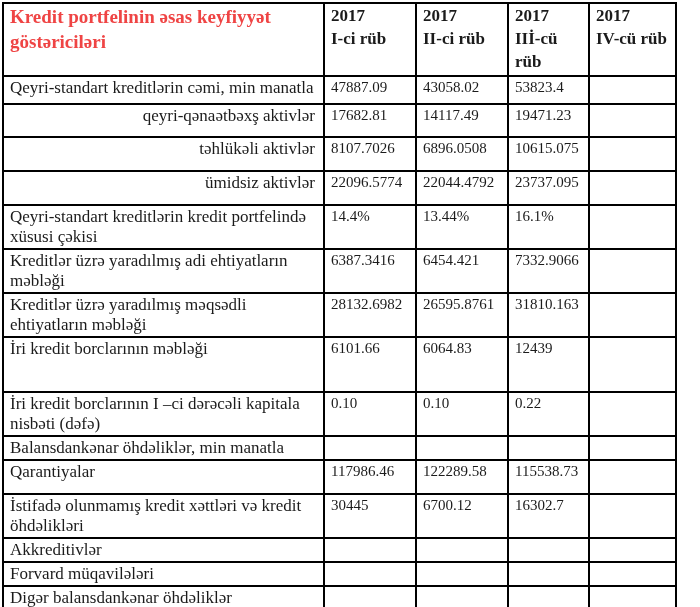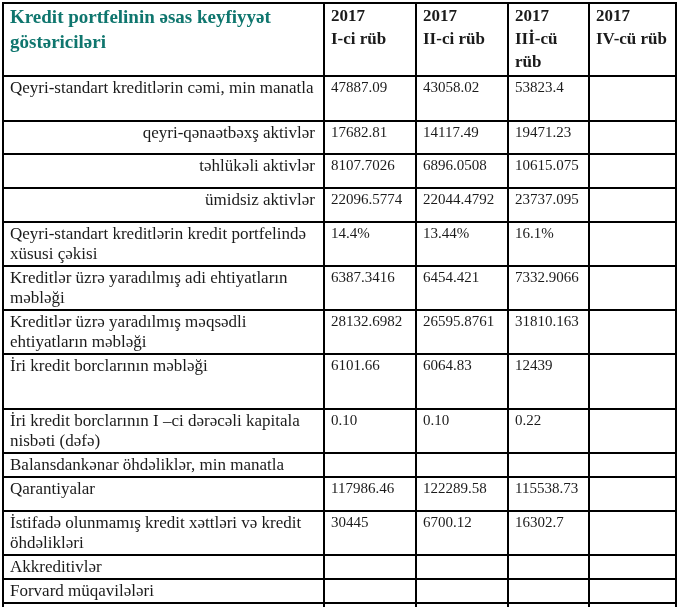--- a/index.html
+++ b/index.html
@@ -63,41 +63,41 @@
 <table class="credit-table">
   <colgroup>
     <col style="width:321px">
     <col style="width:92px">
     <col style="width:92px">
     <col style="width:81px">
     <col style="width:87px">
   </colgroup>
   <thead>
     <tr style="height:53px">
-      <th class="title-cell" style="color: #0f766e;">Kredit portfelinin əsas keyfiyyət göstəriciləri</th>
+      <th class="title-cell" style="color: #ef4444;">Kredit portfelinin əsas keyfiyyət göstəriciləri</th>
       <th class="quarter-cell">
         <div>2017</div>
         <div>I-ci rüb</div>
       </th>
       <th class="quarter-cell">
         <div>2017</div>
         <div>II-ci rüb</div>
       </th>
       <th class="quarter-cell">
         <div>2017</div>
         <div>IIİ-cü rüb</div>
       </th>
       <th class="quarter-cell">
         <div>2017</div>
         <div>IV-cü rüb</div>
       </th>
     </tr>
   </thead>
   <tbody>
-      <tr style="height: 45px;">
+      <tr style="height: 28px;">
         <td class="label-cell">Qeyri-standart kreditlərin cəmi, min manatla</td>
         <td class="value-cell">47887.09</td>
         <td class="value-cell">43058.02</td>
         <td class="value-cell">53823.4</td>
         <td class="value-cell"></td>
       </tr>
       <tr style="height: 33px;">
         <td class="label-cell right">qeyri-qənaətbəxş aktivlər</td>
         <td class="value-cell">17682.81</td>
         <td class="value-cell">14117.49</td>

